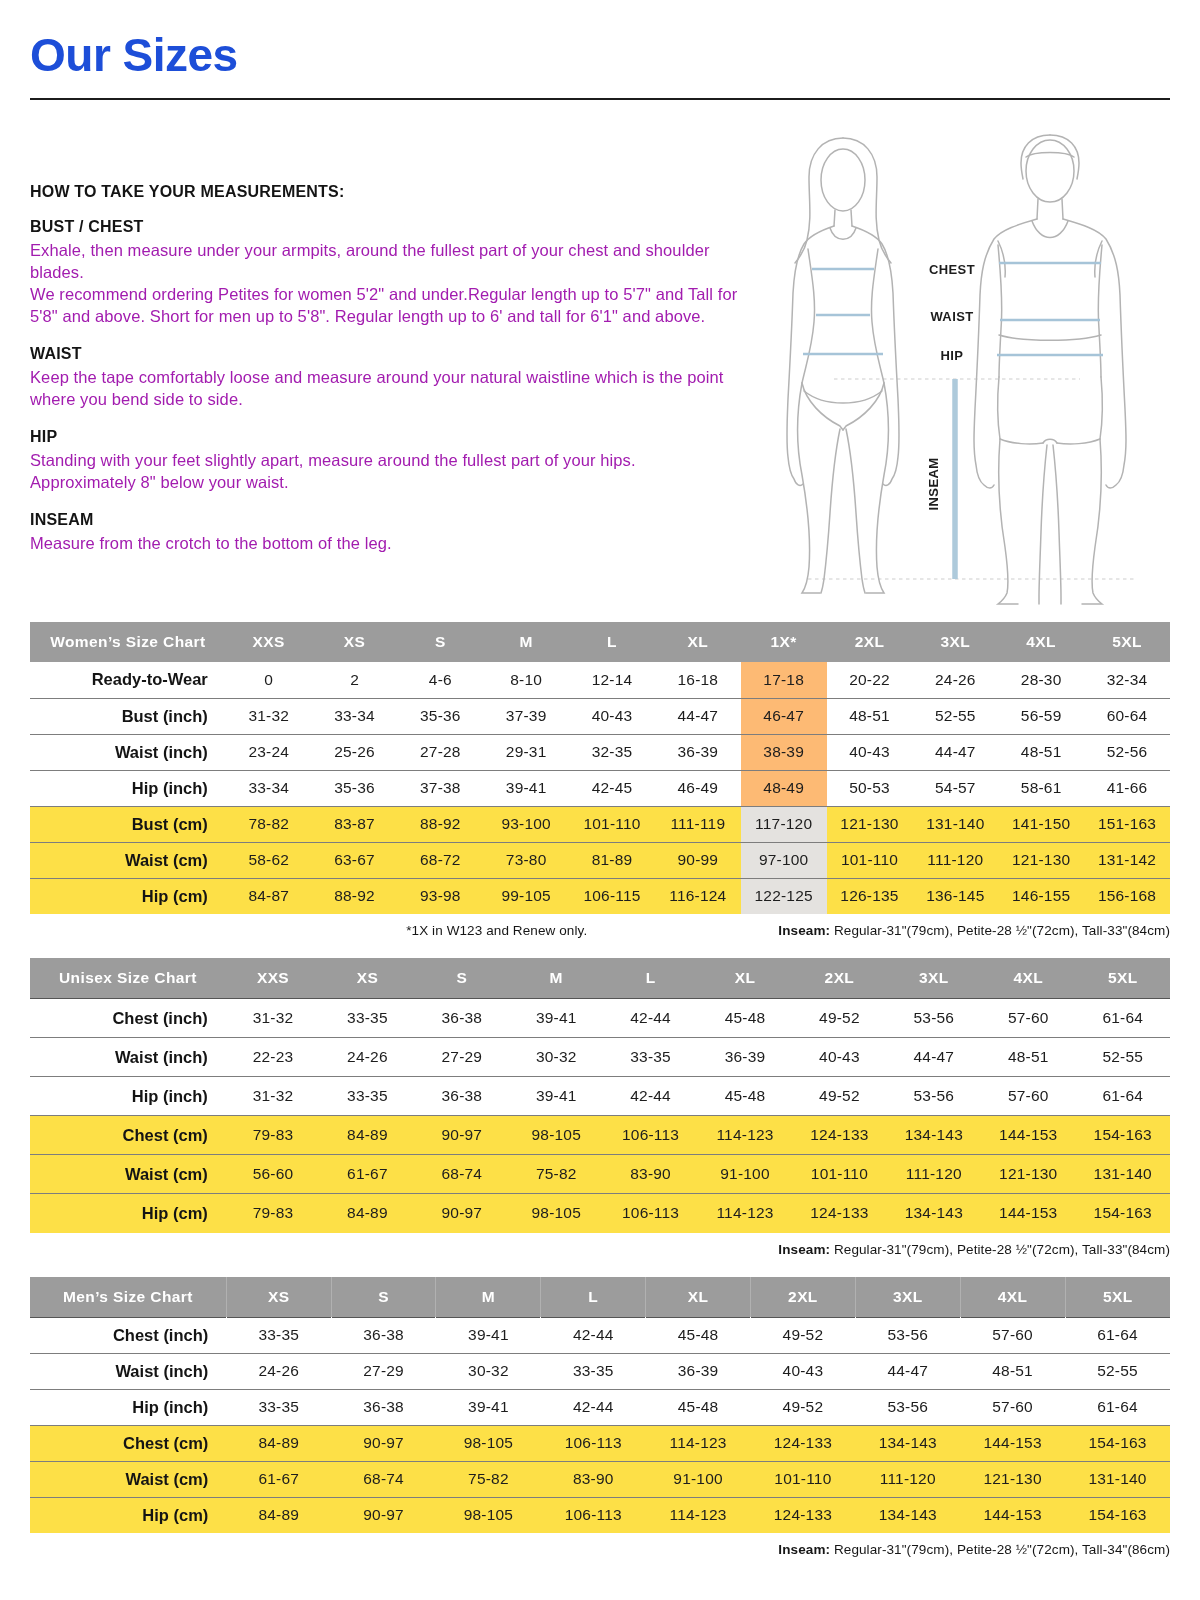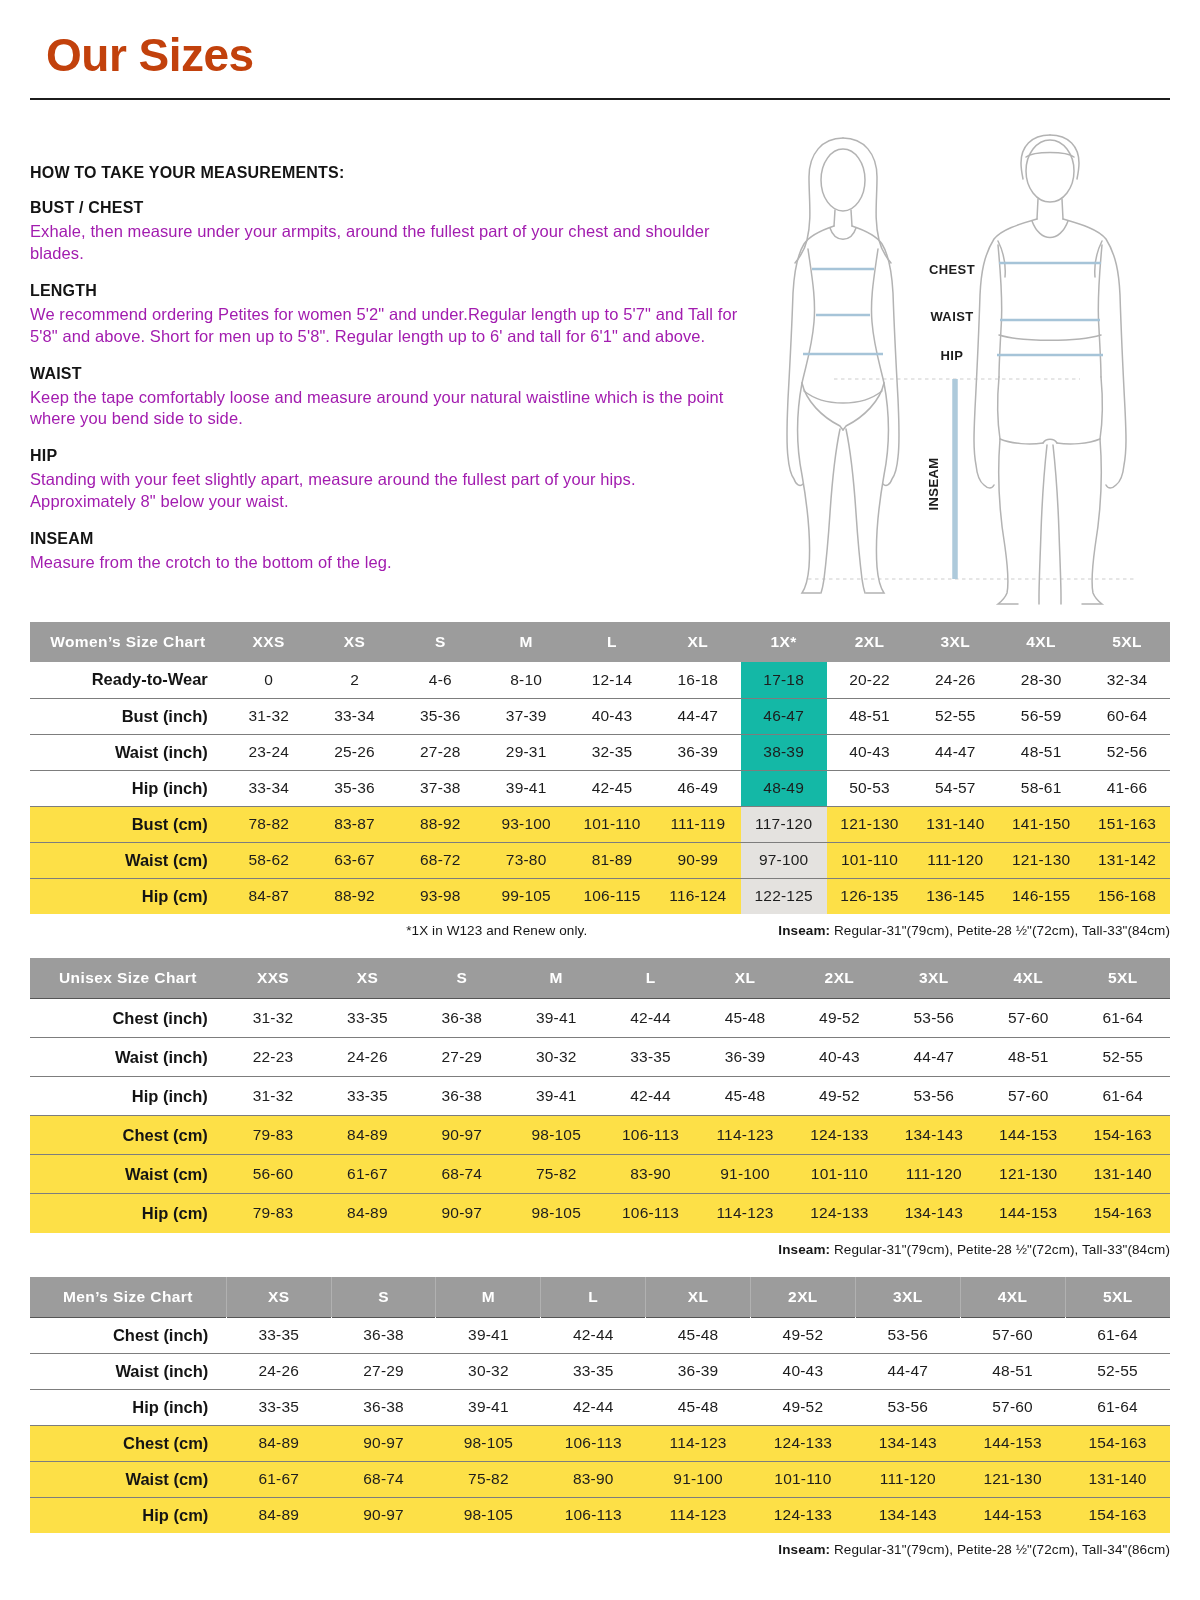--- a/index.html
+++ b/index.html
@@ -1,19 +1,19 @@
 <!DOCTYPE html>
 <html><head>
 <meta charset="utf-8">
 <style>
   html,body{margin:0;padding:0;background:#fff;}
   body{width:1200px;min-height:1600px;font-family:"Liberation Sans",sans-serif;color:#1d1d1d;}
   .page{padding:24px 30px 40px 30px;}
 
-  h1.page-title{font-size:46px;font-weight:800;color:#c2410c;letter-spacing:-0.5px;margin:4px 0 16px 16px;}
+  h1.page-title{font-size:46px;font-weight:800;color:#1d4ed8;letter-spacing:-0.5px;margin:4px 0 16px 0;}
   hr.title-rule{border:none;border-top:2.5px solid #1c1c1c;margin:0 0 24px 0;}
 
   .top{display:flex;align-items:center;min-height:486px;margin-bottom:12px;}
   .instructions{flex:1;max-width:745px;padding-right:10px;}
   .instructions h2{font-size:16px;font-weight:800;color:#141414;margin:4px 0 6px 0;letter-spacing:0.2px;}
   .m-section h3{font-size:16px;font-weight:800;color:#141414;margin:17px 0 4px 0;letter-spacing:0.2px;}
   .m-section p{font-size:16.5px;line-height:1.33;color:#a21caf;margin:0;letter-spacing:0.1px;}
 
   .diagram{width:420px;height:480px;flex-shrink:0;}
   .diagram svg{display:block;}
@@ -29,21 +29,21 @@
   table.size-table thead th.chart-title{font-size:15.5px;}
   table.size-table.cols-sep thead th + th{border-left:1px solid rgba(255,255,255,0.22);}
   table.size-table thead th:first-child{width:17%;}
   table.size-table tbody tr{height:36px;border-top:1.5px solid #7d7d7d;}
   .table-block.roomy table.size-table tbody tr{height:39px;}
   table.size-table tbody tr:first-child{border-top:none;}
   table.size-table.first-divider tbody tr:first-child{border-top:1.5px solid #555;}
   table.size-table tbody th{text-align:right;padding-right:18px;font-weight:800;font-size:16.5px;color:#141414;}
   table.size-table tbody td{text-align:center;font-size:15.5px;color:#1d1d1d;letter-spacing:0.2px;}
   tr.cm{background:#fde047;}
-  td.hl{background:#14b8a6;}
+  td.hl{background:#fdba74;}
   tr.cm td.hl{background:#e4e2df;}
 
   .footnote{display:flex;justify-content:flex-end;align-items:baseline;margin:9px 0 20px 0;font-size:13.5px;color:#161616;letter-spacing:0.1px;gap:8px;}
   .footnote .fn-left{margin-right:auto;margin-left:33%;}
   .footnote .fn-right b{font-weight:700;}
 </style>
 </head>
 <body>
 
 <div class="page">
@@ -53,21 +53,20 @@
 
   <div class="top">
     <div class="instructions">
       <h2>HOW TO TAKE YOUR MEASUREMENTS:</h2>
       <div id="measure-sections">
           <div class="m-section">
             <h3>BUST / CHEST</h3>
             <p>Exhale, then measure under your armpits, around the fullest part of your chest and shoulder blades.</p>
           </div>
           <div class="m-section">
-            <h3>LENGTH</h3>
             <p>We recommend ordering Petites for women 5'2" and under.Regular length up to 5'7" and Tall for 5'8" and above. Short for men up to 5'8". Regular length up to 6' and tall for 6'1" and above.</p>
           </div>
           <div class="m-section">
             <h3>WAIST</h3>
             <p>Keep the tape comfortably loose and measure around your natural waistline which is the point where you bend side to side.</p>
           </div>
           <div class="m-section">
             <h3>HIP</h3>
             <p>Standing with your feet slightly apart, measure around the fullest part of your hips. Approximately 8" below your waist.</p>
           </div>

